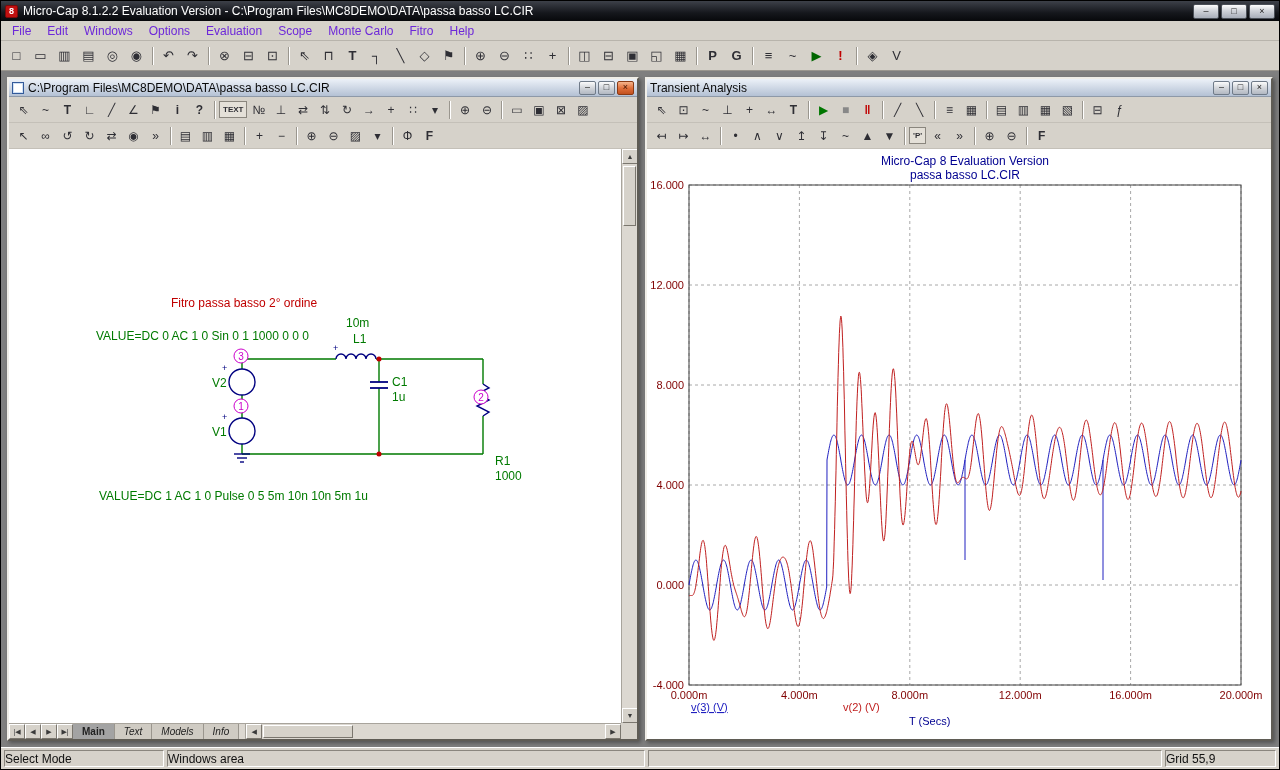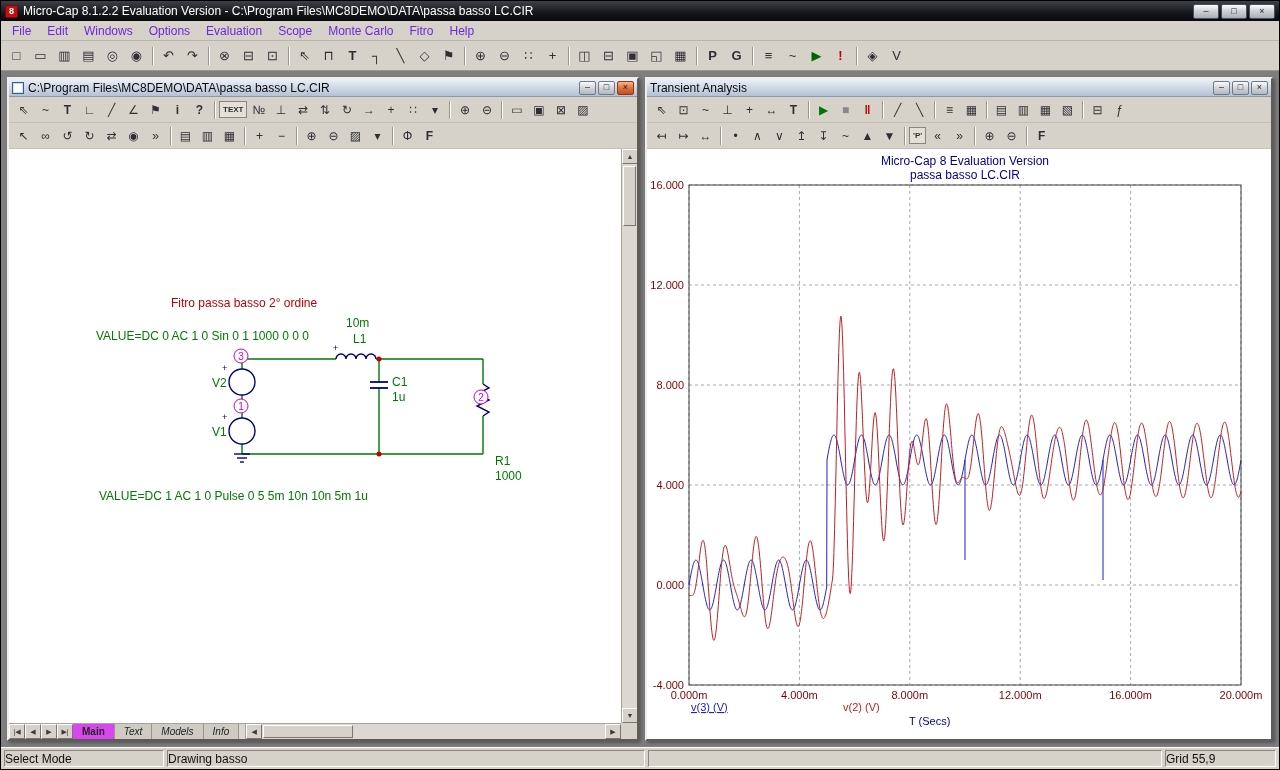--- a/index.html
+++ b/index.html
@@ -39,21 +39,21 @@
   #schematic-svg,#plot-svg{position:absolute;left:0;top:0;}
   
   .vscroll{position:absolute;right:0;top:0;bottom:16px;width:16px;background:#dcd8d1;border-left:1px solid #a8a49c;display:flex;flex-direction:column;}
   .sbtn{width:16px;height:15px;font-size:7px;background:#d6d2ca;border:1px solid;border-color:#fff #7a766e #7a766e #fff;color:#3a3a3a;display:flex;align-items:center;justify-content:center;padding:0;flex:0 0 auto;cursor:default;}
   .vtrack{flex:1;position:relative;}
   .vthumb{position:absolute;top:2px;left:1px;right:1px;height:60px;background:#d6d2ca;border:1px solid;border-color:#fff #7a766e #7a766e #fff;}
   .corner{position:absolute;right:0;bottom:0;width:16px;height:16px;background:#d6d2ca;}
   .bottomstrip{position:absolute;left:0;right:16px;bottom:0;height:16px;background:#dcd8d1;display:flex;align-items:stretch;border-top:1px solid #a8a49c;}
   .bottomstrip .sbtn{height:auto;}
   .doc-tab{padding:0 9px;font-size:10px;font-style:italic;border-right:1px solid #9a968e;background:#cfcbc3;display:flex;align-items:center;color:#222;}
-  .doc-tab.active{background:#d946ef;font-weight:bold;font-style:normal;}
+  .doc-tab.active{background:#a3a3a3;font-weight:bold;font-style:normal;}
   .hscroll{flex:1;display:flex;align-items:stretch;margin-left:6px;border-left:1px solid #a8a49c;}
   .htrack{flex:1;position:relative;background:#dcd8d1;}
   .hthumb{position:absolute;left:1px;top:1px;bottom:1px;width:90px;background:#d6d2ca;border:1px solid;border-color:#fff #7a766e #7a766e #fff;}
   
   .statusbar{height:22px;background:#d6d2ca;display:flex;gap:3px;padding:2px 3px;border-top:1px solid #ffffff;flex:0 0 auto;}
   .spanel{border:1px solid;border-color:#8a867e #ffffff #ffffff #8a867e;padding:1px 0;font-size:12px;display:flex;align-items:center;color:#101010;white-space:nowrap;overflow:hidden;}
   .sp-mode{width:160px;}
   .sp-area{width:478px;}
   .sp-fill{flex:1;}
   .sp-grid{width:111px;}
@@ -392,18 +392,18 @@
             <text x="196" y="562" fill="#c02020" font-size="11">v(2) (V)</text>
             <text x="262" y="576" fill="#000090" font-size="11">T (Secs)</text>
           </svg>
       </div>
     </div>
 
   </div>
 
   <div class="statusbar">
     <span class="spanel sp-mode">Select Mode</span>
-    <span class="spanel sp-area">Drawing basso</span>
+    <span class="spanel sp-area">Windows area</span>
     <span class="spanel sp-fill"></span>
     <span class="spanel sp-grid">Grid 55,9</span>
   </div>
 
 </div>
 
 </body></html>

